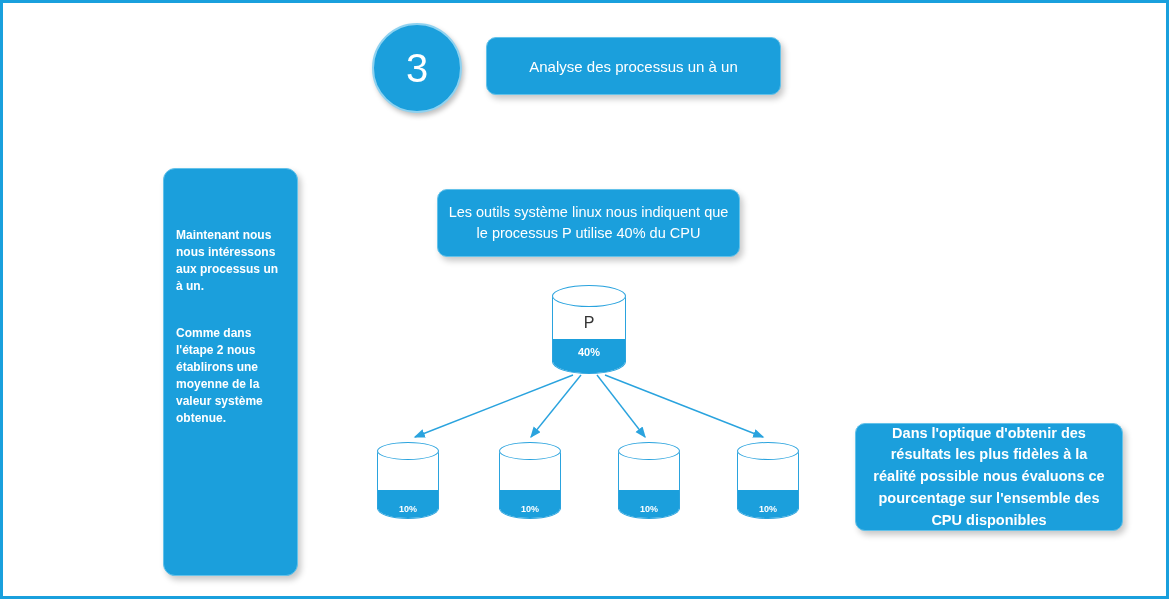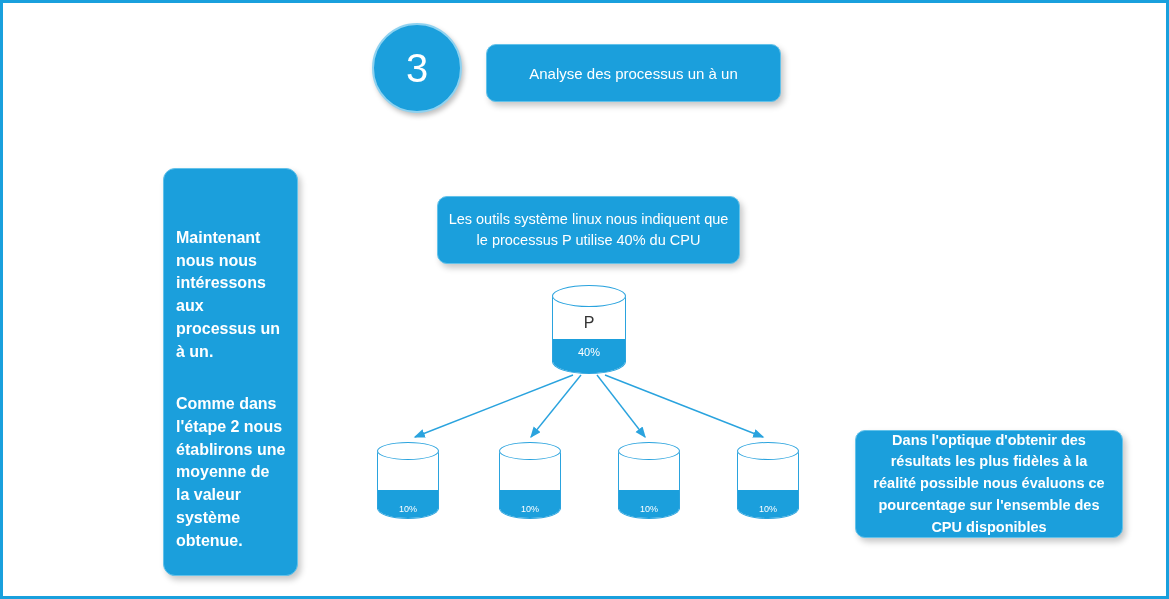--- a/index.html
+++ b/index.html
@@ -43,21 +43,20 @@
     background: #1b9fdc;
     border: 1px solid #63c2ea;
     border-radius: 10px;
     color: #ffffff;
     box-shadow: 3px 4px 6px rgba(0,0,0,0.22);
     display: flex;
     align-items: center;
     justify-content: center;
     text-align: center;
     box-sizing: border-box;
-    margin-top: 7px;
   }
 
   #title-box {
     left: 483px;
     top: 34px;
     width: 295px;
     height: 58px;
     font-size: 15px;
   }
 
@@ -89,21 +88,21 @@
     top: 165px;
     width: 135px;
     height: 408px;
     background: #1b9fdc;
     border: 1px solid #63c2ea;
     border-radius: 12px;
     box-shadow: 3px 4px 6px rgba(0,0,0,0.22);
     box-sizing: border-box;
     color: #ffffff;
     padding: 58px 10px 10px 12px;
-    font-size: 16px;
+    font-size: 12px;
     line-height: 1.42;
     font-weight: bold;
   }
   #left-panel .para2 {
     margin-top: 30px;
   }
 
   
   .cylinder {
     position: absolute;
@@ -141,21 +140,21 @@
     position: absolute;
     width: 100%;
     text-align: center;
     color: #333333;
   }
   .cyl-pct {
     position: absolute;
     width: 100%;
     text-align: center;
     color: #ffffff;
-    font-weight: normal;
+    font-weight: bold;
   }
 
   
   #cyl-parent { left: 549px; top: 283px; width: 74px; height: 88px; }
   #cyl-parent .cyl-fill { height: 34px; }
   #cyl-parent .cyl-top { height: 22px; top: -1px; }
   #cyl-parent .cyl-label { top: 28px; font-size: 16px; }
   #cyl-parent .cyl-pct { bottom: 16px; font-size: 11px; }
 
   

